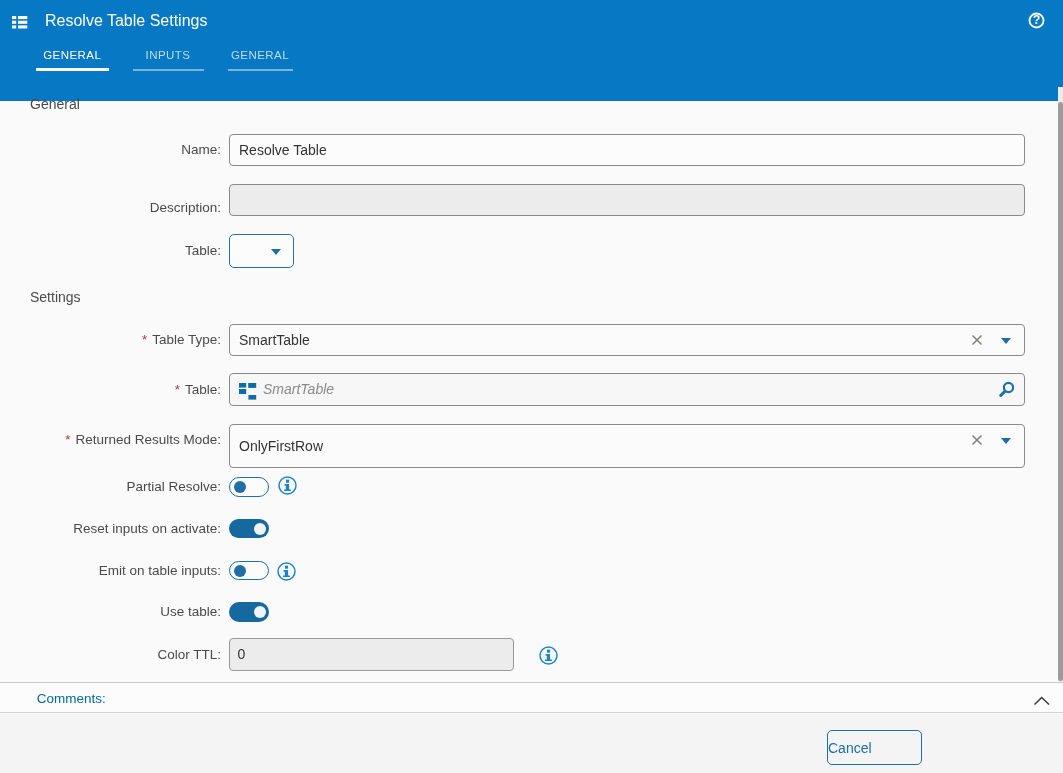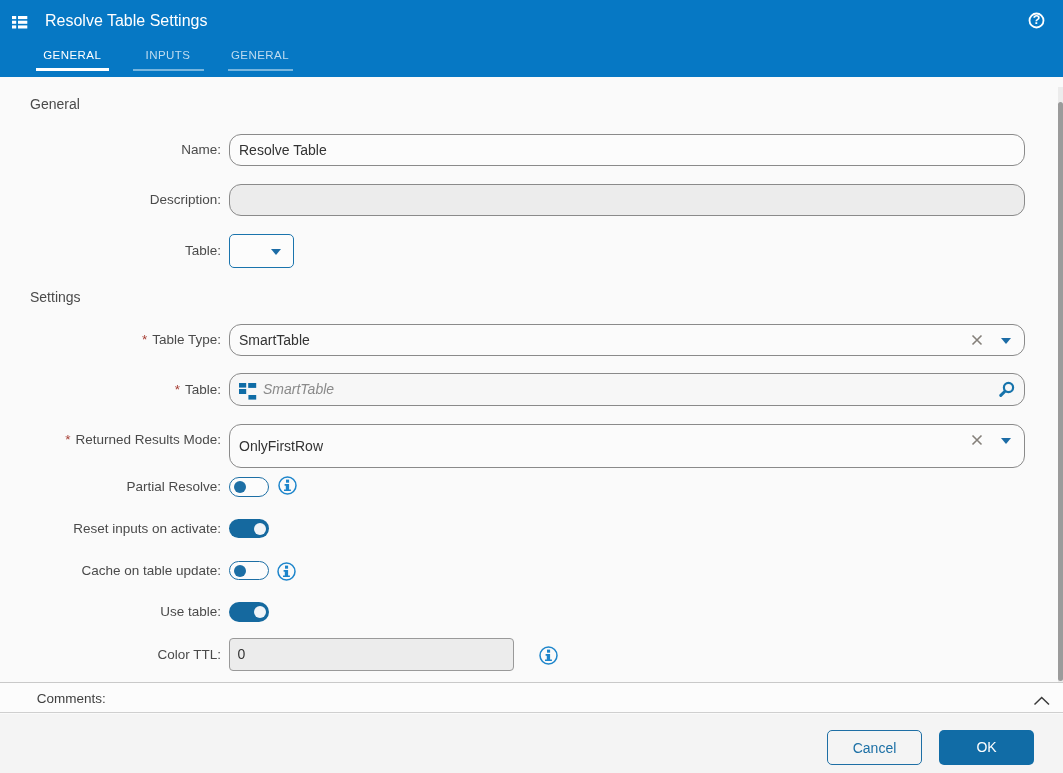--- a/index.html
+++ b/index.html
@@ -1,41 +1,41 @@
 <!DOCTYPE html>
 <html><head>
 <meta charset="utf-8">
 <style>
 *{margin:0;padding:0;box-sizing:border-box}
 html,body{width:1063px;height:773px;overflow:hidden}
 body{font-family:"Liberation Sans",sans-serif;background:#fafafa;position:relative}
 .abs{position:absolute}
 
-.header{position:absolute;left:0;top:0;width:1063px;height:77px;background:#0678c4}
+.header{position:absolute;left:0;top:0;width:1063px;height:101px;background:#0678c4}
 .title{position:absolute;left:46px;top:12px;font-size:16px;color:#fff}
 .tab{position:absolute;top:49px;height:12px;text-align:center;font-size:11.5px;font-weight:400;letter-spacing:.45px;color:#fff;line-height:12px}
 .tab.inactive{color:#bfdcf0}
 .tabline{position:absolute;background:#fff}
 
 .label{position:absolute;right:842px;font-size:13.5px;color:#4a4a4a;white-space:nowrap;line-height:16px}
 .req{color:#a63d33;margin-right:5px}
 .sechead{position:absolute;left:30px;font-size:14px;color:#4a4a4a}
-.input{position:absolute;left:229px;width:796px;border:1px solid #8a8a8a;border-radius:12px;font-size:14px;color:#333}
+.input{position:absolute;left:229px;width:796px;border:1px solid #8a8a8a;border-radius:4px;font-size:14px;color:#333}
 .itext{position:absolute;left:9px;top:50%;transform:translateY(-50%);white-space:nowrap}
 .caret{position:absolute;width:0;height:0;border-left:5px solid transparent;border-right:5px solid transparent;border-top:6px solid #1c6ca6}
 .toggle{position:absolute;left:229px;width:40px;height:19.5px;border-radius:10px}
 .toggle.off{border:1px solid #1d6fa5;background:#fcfcfc}
 .toggle.on{background:#15699f}
 .knob{position:absolute;top:50%;transform:translateY(-50%);width:12px;height:12px;border-radius:50%}
 .toggle.off .knob{left:3.5px;background:#1d6fa5}
 .toggle.on .knob{right:3.5px;background:#f0f4f8}
 
 .comments{position:absolute;left:0;top:682px;width:1063px;height:31px;background:#fcfcfc;border-top:1px solid #c9c9c9;border-bottom:1px solid #cfcfcf}
 .footer{position:absolute;left:0;top:714px;width:1063px;height:59px;background:#f4f4f4}
-.btn{position:absolute;top:729px;width:95px;height:35px;border-radius:5px;font-size:14px;text-align:center;line-height:34px}
+.btn{position:absolute;top:729px;width:95px;height:35px;border-radius:5px;font-size:14px;line-height:34px}
 .btn.cancel{left:827px;background:transparent;border:1px solid #1e6fa5;color:#1b6fa5}
 .btn.ok{left:939px;background:#116ca6;color:#fff}
 
 .sbtrack{position:absolute;left:1057.5px;top:87px;width:5.5px;height:596px;background:#ececec}
 .sbthumb{position:absolute;left:1058px;top:101.5px;width:4.5px;height:579px;background:#9b9b9b;border-radius:2.5px}
 </style>
 </head>
 <body>
 <div class="header">
   <svg class="abs" style="left:12px;top:15.5px" width="16" height="13" viewBox="0 0 16 13">
@@ -61,21 +61,21 @@
   <div class="tabline" style="left:227.5px;top:69px;width:65px;height:1.5px;background:rgba(255,255,255,.45)"></div>
 </div>
 
 <div class="sechead" style="top:96px">General</div>
 
 <div class="label" style="top:142px">Name:</div>
 <div class="input" style="top:134px;height:32px;background:#fcfcfc">
     <span class="itext">Resolve Table</span>
   </div>
 
-<div class="label" style="top:192px">Description:</div>
+<div class="label" style="top:200px">Description:</div>
 <div class="input" style="top:184px;height:32px;background:#ececec"></div>
 
 <div class="label" style="top:242.5px">Table:</div>
 <div class="abs" style="left:229px;top:233.5px;width:64.5px;height:34.5px;background:#fcfcfc;border:1.5px solid #1a74ad;border-radius:5px"></div>
 <div class="caret" style="left:271px;top:248.5px"></div>
 
 <div class="sechead" style="top:288.5px">Settings</div>
 
 <div class="label" style="top:331.5px"><span class="req">*</span>Table Type:</div>
 <div class="input" style="top:323.5px;height:32px;background:#fbfbfb">
@@ -120,21 +120,21 @@
   <circle cx="9.5" cy="9.5" r="8.5" fill="none" stroke="#1d85cb" stroke-width="1.5"></circle>
   <rect x="8" y="3.6" width="3.1" height="3.1" fill="#1d85cb"></rect>
   <path d="M6.6 8.1 h4.5 v5.3 h1.8 v1.7 H6 v-1.7 h1.8 v-3.6 h-1.2 z" fill="#1d85cb"></path>
 </svg>
 
 <div class="label" style="top:521px">Reset inputs on activate:</div>
 <div class="toggle on" style="top:518.8px">
     <div class="knob"></div>
   </div>
 
-<div class="label" style="top:563px">Cache on table update:</div>
+<div class="label" style="top:563px">Emit on table inputs:</div>
 <div class="toggle off" style="top:560.9px">
     <div class="knob"></div>
   </div>
 <svg class="abs" style="left:277.3px;top:561.7px" width="19" height="19" viewBox="0 0 19 19">
   <circle cx="9.5" cy="9.5" r="8.5" fill="none" stroke="#1d85cb" stroke-width="1.5"></circle>
   <rect x="8" y="3.6" width="3.1" height="3.1" fill="#1d85cb"></rect>
   <path d="M6.6 8.1 h4.5 v5.3 h1.8 v1.7 H6 v-1.7 h1.8 v-3.6 h-1.2 z" fill="#1d85cb"></path>
 </svg>
 
 <div class="label" style="top:604px">Use table:</div>
@@ -149,22 +149,21 @@
 <svg class="abs" style="left:538.5px;top:645.5px" width="19" height="19" viewBox="0 0 19 19">
   <circle cx="9.5" cy="9.5" r="8.5" fill="none" stroke="#1d85cb" stroke-width="1.5"></circle>
   <rect x="8" y="3.6" width="3.1" height="3.1" fill="#1d85cb"></rect>
   <path d="M6.6 8.1 h4.5 v5.3 h1.8 v1.7 H6 v-1.7 h1.8 v-3.6 h-1.2 z" fill="#1d85cb"></path>
 </svg>
 
 <div class="sbtrack"></div>
 <div class="sbthumb"></div>
 
 <div class="comments">
-  <div class="abs" style="left:36.7px;top:8px;font-size:13.5px;color:#404040">Comments:</div>
+  <div class="abs" style="left:36.7px;top:8px;font-size:13.5px;color:#0369a1">Comments:</div>
   <svg class="abs" style="left:1033px;top:12.5px" width="17" height="10" viewBox="0 0 17 10">
     <path d="M1.5 8.5 L8.7 1.5 L16 8.5" fill="none" stroke="#3a3a3a" stroke-width="1.5"></path>
   </svg>
 </div>
 
 <div class="footer">
   <div class="btn cancel" style="top:15.5px">Cancel</div>
-  <div class="btn ok" style="top:15.5px">OK</div>
 </div>
 
 </body></html>

